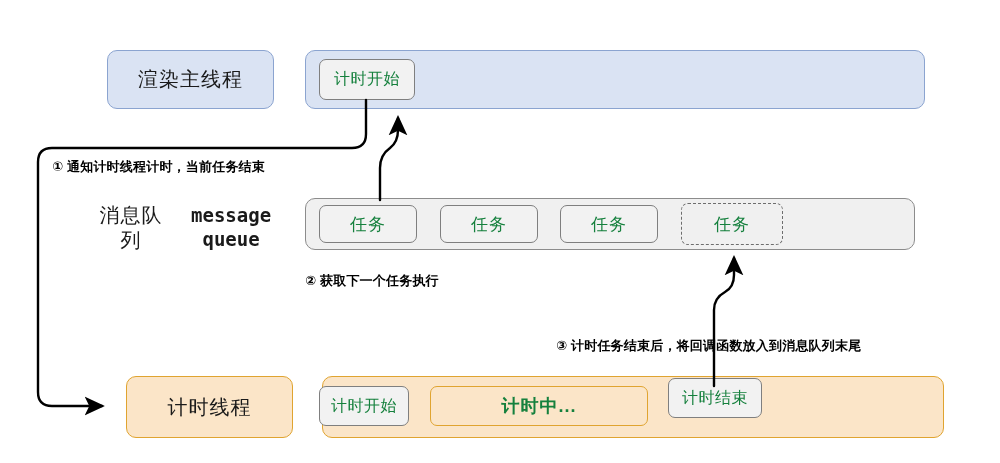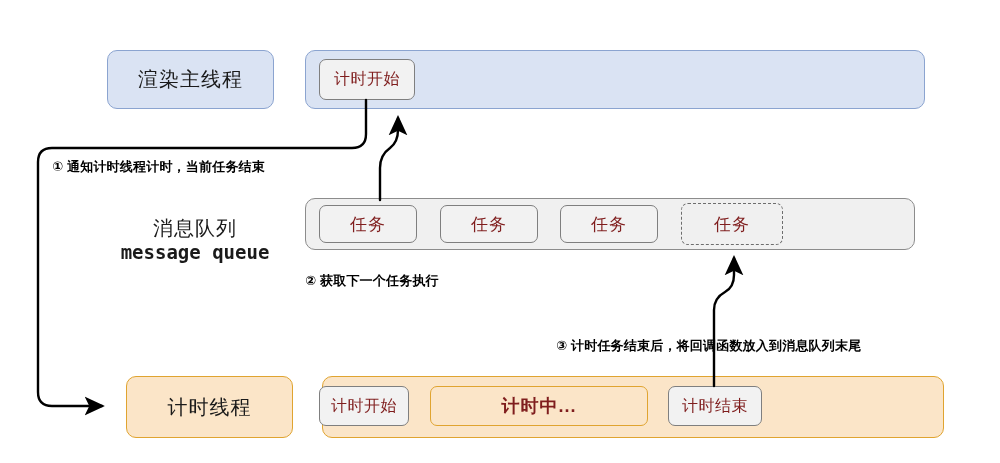--- a/index.html
+++ b/index.html
@@ -66,21 +66,21 @@
     position: absolute;
     box-sizing: border-box;
     display: flex;
     align-items: center;
     justify-content: center;
     border-radius: 7px;
     background: #f2f2f2;
     border: 1.6px solid #7f7f7f;
     font-size: 16px;
     font-weight: 500;
-    color: #7f1d1d;
+    color: #15803d;
     letter-spacing: 0.5px;
     text-align: center;
   }
   .chip.dashed {
     background: transparent;
     border: 1.8px dashed #6d6d6d;
   }
   .chip.orange-chip {
     background: #fbe5c8;
     border: 1.8px solid #e0a430;
@@ -119,21 +119,21 @@
   <div class="lane-label band-blue" style="left:107px; top:50px; width:167px; height:59px;">
     <span class="cn">渲染主线程</span>
   </div>
 
   <div class="chip" style="left:319px; top:59px; width:96px; height:41px;">
     <span>计时开始</span>
   </div>
 
   <div class="band band-gray" style="left:305px; top:198px; width:610px; height:52px;"></div>
 
-  <div class="lane-label plain" style="left:95px; top:212px; width:200px; height:56px; flex-direction:column;">
+  <div class="lane-label plain" style="left:95px; top:200px; width:200px; height:56px; flex-direction:row;">
     <span class="cn">消息队列</span>
     <span class="mono">message queue</span>
   </div>
 
   <div class="chip task" style="left:319px; top:205px; width:98px; height:38px;">
     <span>任务</span>
   </div>
   <div class="chip task" style="left:440px; top:205px; width:98px; height:38px;">
     <span>任务</span>
   </div>
@@ -149,21 +149,21 @@
   <div class="lane-label band-orange" style="left:107px; top:376px; width:167px; height:62px;">
     <span class="cn">计时线程</span>
   </div>
 
   <div class="chip" style="left:319px; top:386px; width:90px; height:40px;">
     <span>计时开始</span>
   </div>
   <div class="chip orange-chip" style="left:430px; top:386px; width:218px; height:40px;">
     <span>计时中...</span>
   </div>
-  <div class="chip" style="left:668px; top:386px; width:94px; height:40px;">
+  <div class="chip" style="left:668px; top:378px; width:94px; height:40px;">
     <span>计时结束</span>
   </div>
 
   <div class="note" style="left:52px; top:158px;">① 通知计时线程计时，当前任务结束</div>
   <div class="note" style="left:305px; top:272px;">② 获取下一个任务执行</div>
   <div class="note" style="left:556px; top:337px;">③ 计时任务结束后，将回调函数放入到消息队列末尾</div>
 
   <svg class="arrows" viewBox="0 0 1000 463">
     <defs>
       <marker id="arrowhead" markerWidth="9" markerHeight="9" refX="7.2" refY="4.5" orient="auto" markerUnits="strokeWidth">

